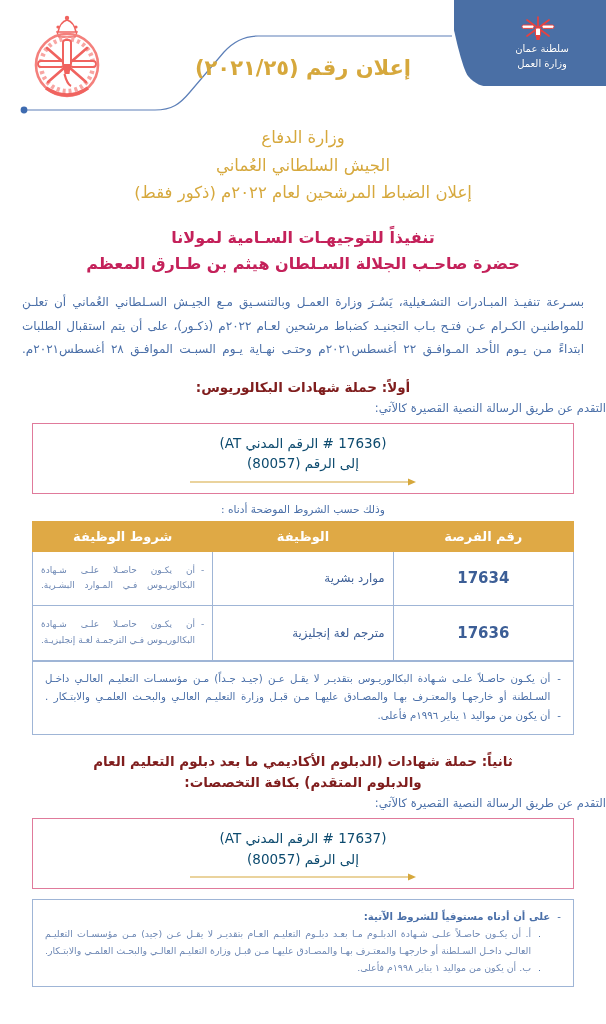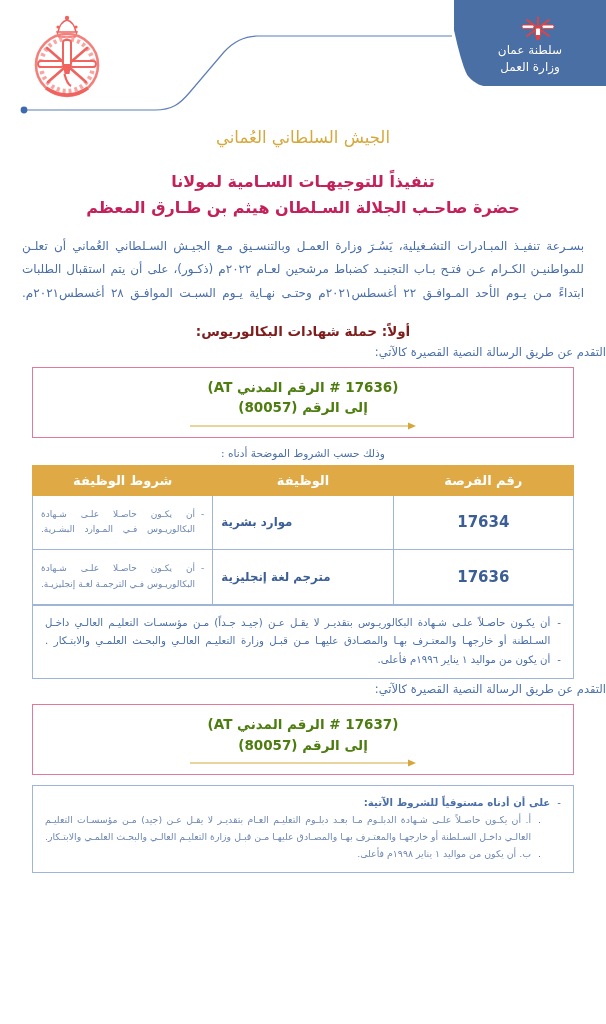--- a/index.html
+++ b/index.html
@@ -18,25 +18,25 @@
     background: #ffffff;
     overflow: hidden;
   }
 
   
   .header { position: relative; height: 118px; }
 
   .banner-svg { position: absolute; top: 0; right: 0; }
   .banner-text {
     position: absolute;
-    top: 42px; right: 16px;
+    top: 42px; right: 4px;
     width: 120px;
     text-align: center;
     color: #ffffff;
-    font-size: 12px;
+    font-size: 10px;
     line-height: 1.45;
     letter-spacing: .2px;
     text-shadow: 0 0 1px rgba(0,0,0,.18);
   }
   .khanjar-mini { position: absolute; top: 14px; right: 48px; }
 
   .crest { position: absolute; top: 12px; left: 24px; }
 
   .connector { position: absolute; top: 0; left: 0; }
 
@@ -99,22 +99,22 @@
 
   
   .sms-box {
     margin: 8px 32px 0 32px;
     border: 1.3px solid #E07A9B;
     padding: 9px 0 6px 0;
     text-align: center;
     position: relative;
   }
   .sms-box .ln {
-    color: #4d7c0f;
-    font-weight: bold;
+    color: #0c4a6e;
+    font-weight: normal;
     font-size: 13.5px;
     line-height: 1.5;
     direction: rtl;
   }
   .sms-arrow { margin: 3px auto 0 auto; display: block; }
 
   
   .note-line {
     color: #4A6FA8;
     font-size: 10.6px;
@@ -144,23 +144,23 @@
     padding: 11px 8px;
   }
   td.c-num {
     text-align: center;
     color: #3C5E96;
     font-weight: bold;
     font-size: 15px;
     width: 88px;
   }
   td.c-job {
-    text-align: left;
+    text-align: right;
     color: #3C5E96;
-    font-weight: bold;
+    font-weight: normal;
     font-size: 11.8px;
     width: 118px;
   }
   td.c-cond {
     color: #6E88B4;
     font-size: 9px;
     line-height: 1.75;
     text-align: justify;
     text-align-last: justify;
   }
@@ -251,24 +251,27 @@
       <rect x="14" y="49" width="26" height="6" rx="3" fill="#ffffff" stroke="#F0635F" stroke-width="1.8"></rect>
       <rect x="46" y="49" width="26" height="6" rx="3" fill="#ffffff" stroke="#F0635F" stroke-width="1.8"></rect>
 
       <rect x="39" y="28" width="8" height="26" rx="2.5" fill="#ffffff" stroke="#F0635F" stroke-width="2"></rect>
       <path d="M39,52 L47,52 L45.5,62 L40.5,62 Z" fill="#F0635F"></path>
       <path d="M40.5,62 Q43,72 47,74" fill="none" stroke="#F0635F" stroke-width="2.2"></path>
 
       <path d="M22,76 Q43,90 64,76" fill="none" stroke="#F0635F" stroke-width="3.4"></path>
     </svg>
 
+    <div class="doc-title">إعلان رقم (٢٠٢١/٢٥)</div>
   </div>
 
   <div class="ministry">
+    <div class="l1">وزارة الدفاع</div>
     <div class="l2">الجيش السلطاني العُماني</div>
+    <div class="l3">إعلان الضباط المرشحين لعام ٢٠٢٢م (ذكور فقط)</div>
   </div>
 
   <div class="royal">
     <div>تنفيذاً للتوجيهـات السـامية لمولانا</div>
     <div>حضرة صاحـب الجلالة السـلطان هيثم بن طـارق المعظم</div>
   </div>
 
   <p class="intro">بسـرعة تنفيـذ المبـادرات التشـغيلية، يَسُـرَ وزارة العمـل وبالتنسـيق مـع الجيـش السـلطاني العُماني أن تعلـن للمواطنيـن الكـرام عـن فتـح بـاب التجنيـد كضباط مرشحين لعـام ٢٠٢٢م (ذكـور)، على أن يتم استقبال الطلبات ابتداءً مـن يـوم الأحد المـوافـق ٢٢ أغسطس٢٠٢١م وحتـى نهـاية يـوم السبـت الموافـق ٢٨ أغسطس٢٠٢١م.</p>
 
   <div class="sec-head">أولاً: حملة شهادات البكالوريوس:</div>
@@ -325,20 +328,24 @@
         <span class="mk">-</span>
         <span class="tx">أن يكـون حاصـلاً علـى شـهادة البكالوريـوس بتقديـر لا يقـل عـن (جيـد جـداً) مـن مؤسسـات التعليـم العالـي داخـل السـلطنة أو خارجهـا والمعتـرف بهـا والمصـادق عليهـا مـن قبـل وزارة التعليـم العالـي والبحـث العلمـي والابتـكار .</span>
       </li>
       <li>
         <span class="mk">-</span>
         <span class="tx last-right">أن يكون من مواليد ١ يناير ١٩٩٦م فأعلى.</span>
       </li>
     </ul>
   </div>
 
+  <div class="sec-head">
+    <div>ثانياً: حملة شهادات (الدبلوم الأكاديمي ما بعد دبلوم التعليم العام</div>
+    <div>والدبلوم المتقدم) بكافة التخصصات:</div>
+  </div>
   <div class="sec-sub">التقدم عن طريق الرسالة النصية القصيرة كالآتي:</div>
 
   <div class="sms-box">
     <div class="ln">(17637 # الرقم المدني AT)</div>
     <div class="ln">إلى الرقم (80057)</div>
     <svg class="sms-arrow" width="230" height="10" viewBox="0 0 230 10">
       <line x1="2" y1="5" x2="220" y2="5" stroke="#D6A83C" stroke-width="1.1"></line>
       <path d="M220,1.6 L228,5 L220,8.4 Z" fill="#D6A83C"></path>
     </svg>
   </div>

